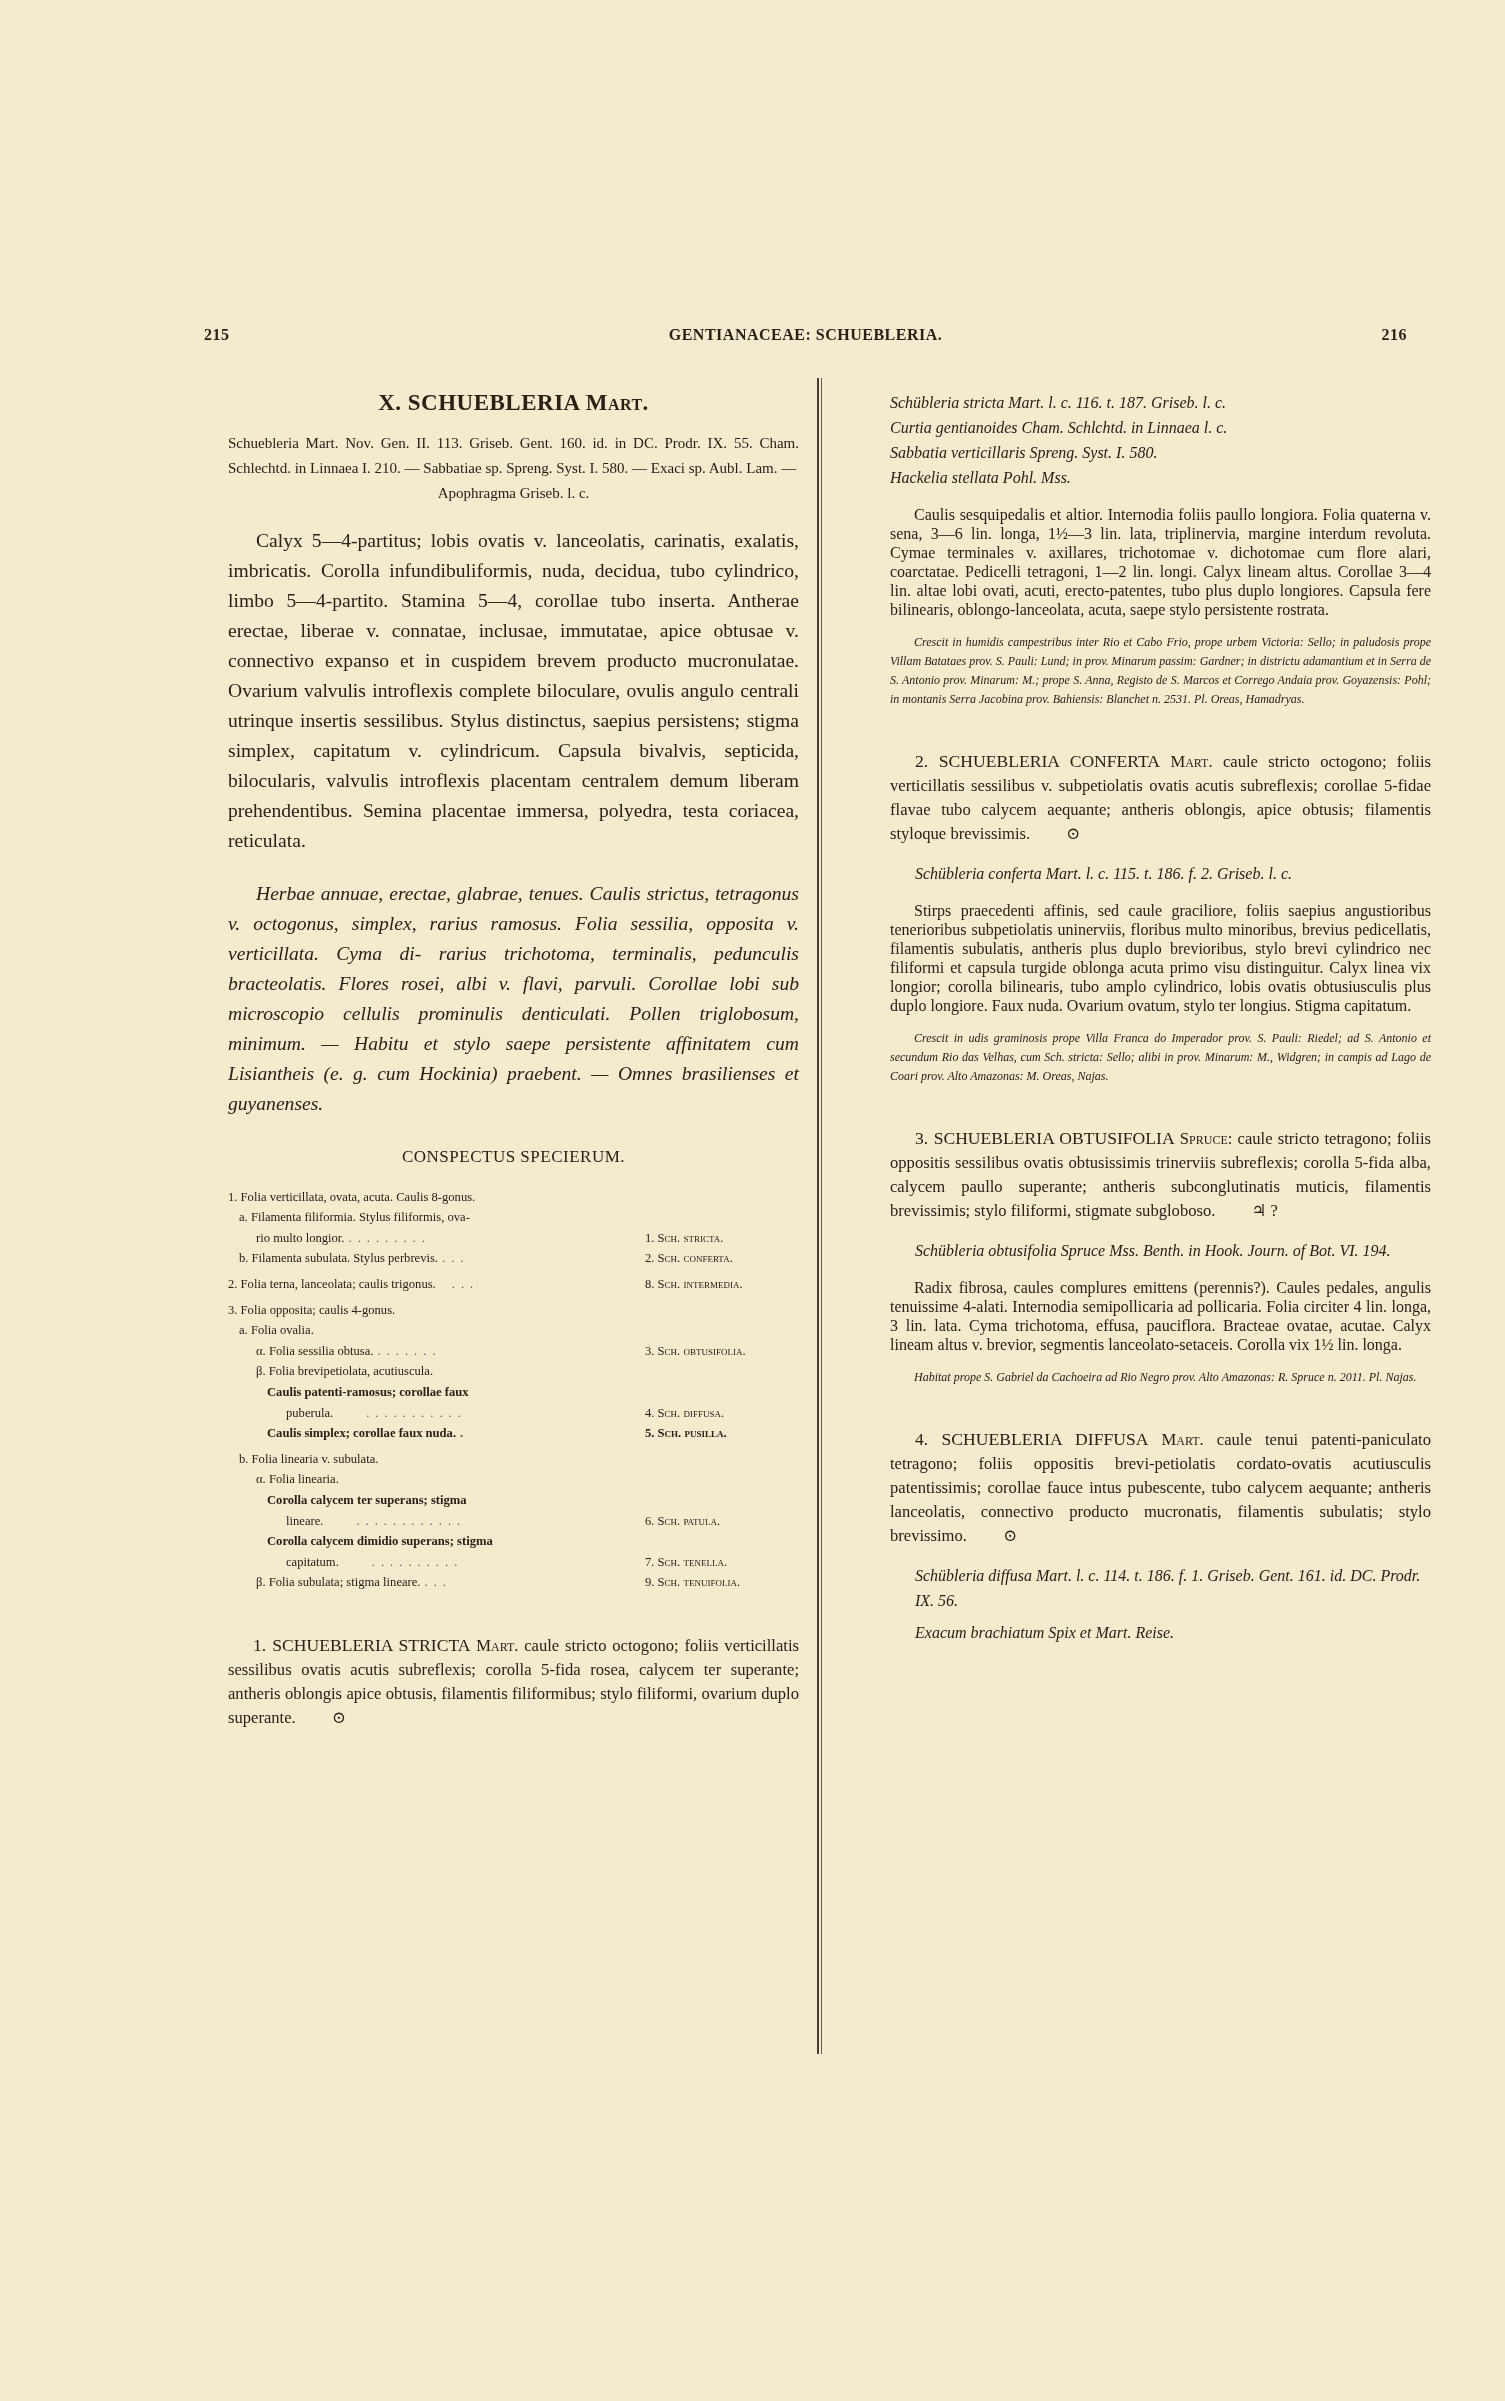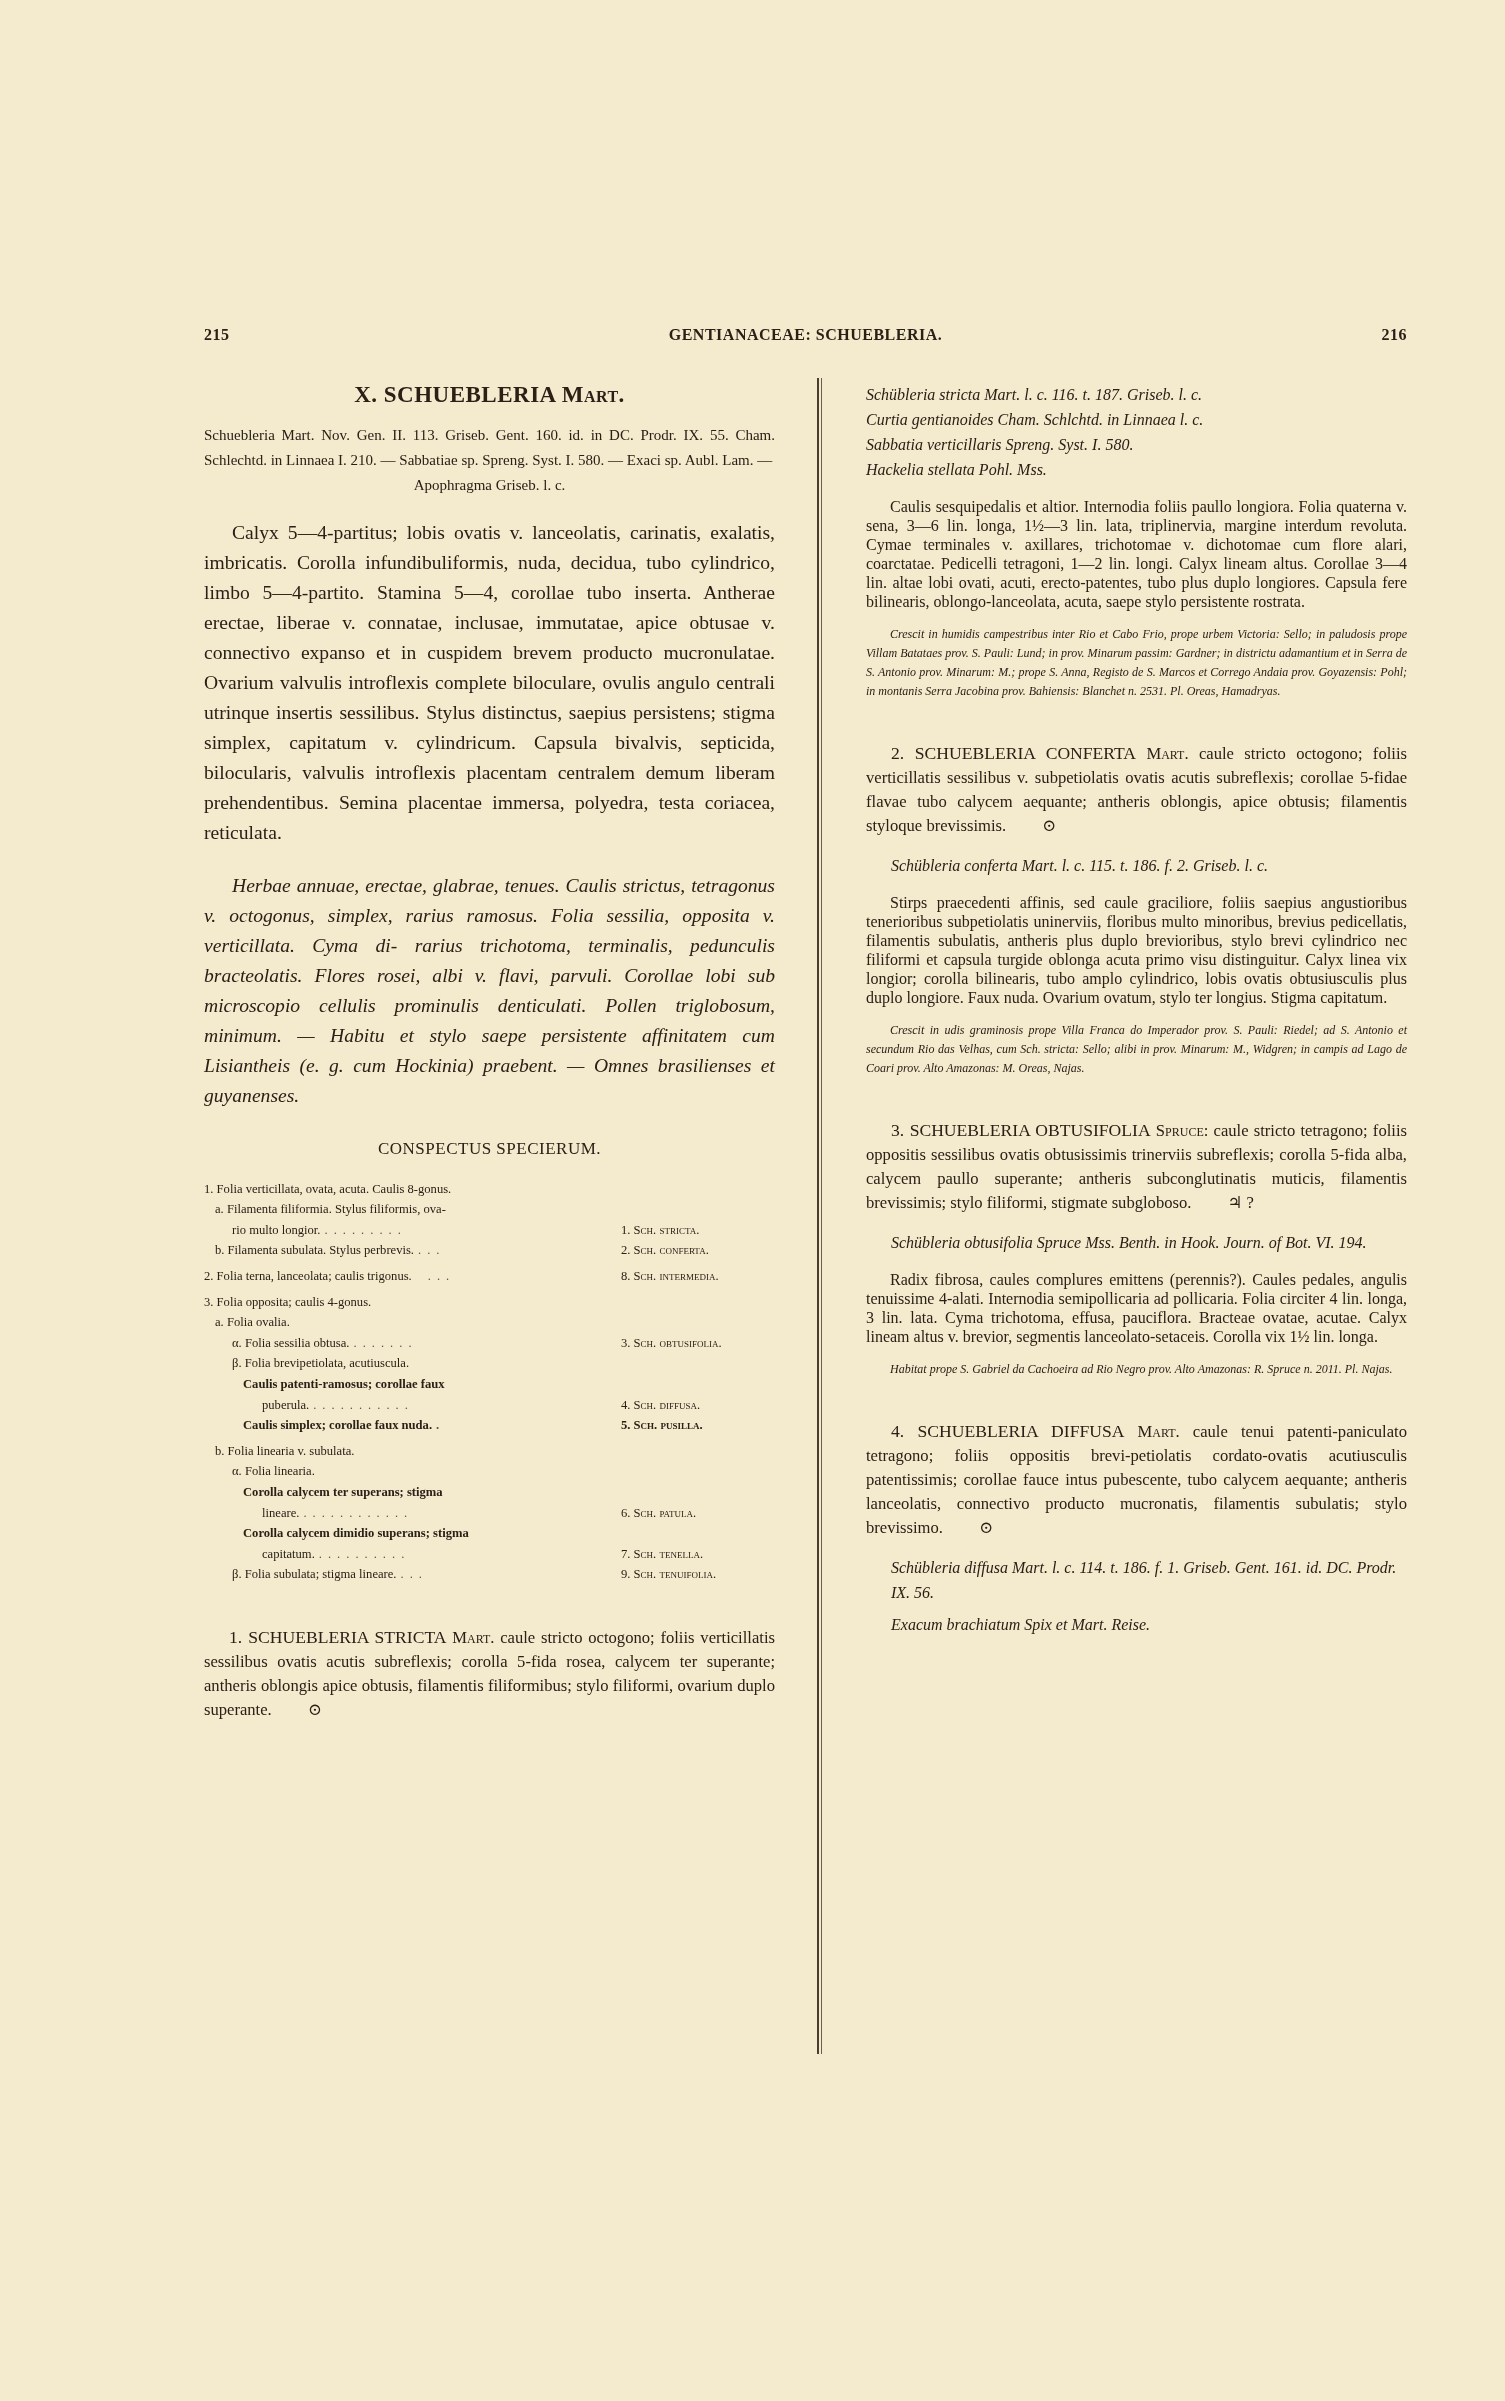--- a/index.html
+++ b/index.html
@@ -18,42 +18,42 @@
   .running-head .pn-left { position:absolute; left:0; top:0; }
   .running-head .pn-right { position:absolute; right:0; top:0; }
   .running-head .title {
     position:absolute; left:0; right:0; top:0; text-align:center;
   }
   .divider {
     position:absolute; left:817px; top:378px; width:5px; height:1676px;
     border-left:2px solid #4a3e30; border-right:1px solid #6b5e4c;
     box-sizing:border-box;
   }
-  .col { position:absolute; top:382px; }
+  .col { position:absolute; top:390px;margin-left:24px; }
   .col-left { left:204px; width:571px; }
   .col-right { left:866px; width:541px; }
 
   .genus-title { text-align:center; font-weight:bold; font-size:23px; margin:0 0 15px 0; letter-spacing:0.5px; }
   .p-small { font-size:15px; line-height:25px; text-align:justify; margin:0 0 15px 0; }
   .p-small.center { text-align:center; }
   .p-big { font-size:19.6px; line-height:30px; text-align:justify; margin:0 0 22.7px 0; text-indent:28px; }
   .p-big.italic { font-style:italic; }
   .conspectus-title { text-align:center; font-size:17px; margin:28px 0 20px 0; letter-spacing:0.5px; }
 
   .key { font-size:12.6px; line-height:20.6px; }
   .key-row { display:flex; align-items:flex-end; white-space:nowrap; }
   .key-row .txt { flex:0 0 auto; }
   .key-row .dots { flex:1 1 auto; overflow:hidden; color:#555; letter-spacing:6px; padding:0 4px; }
   .key-row .res { flex:0 0 auto; width:154px; }
   .key-row.gap { margin-top:5px;gap:12px; }
   .ind1 { padding-left:0; }
   .ind2 { padding-left:11px; }
   .ind3 { padding-left:28px; }
   .ind4 { padding-left:39px;font-weight:bold; }
-  .ind5 { padding-left:58px; }
+  .ind5 { padding-left:58px;gap:29px; }
 
   .species-head { font-size:16.6px; line-height:24px; text-align:justify; text-indent:25px; margin:40px 0 15px 0; }
   .species-head .name { font-size:17.6px; }
   .syn { font-size:16px; line-height:25px; font-style:italic; margin:0; padding-left:25px; }
   .syn.flush { padding-left:0; }
   .desc { font-size:16px; line-height:19px; text-align:justify; text-indent:24px; margin:15px 0 14px 0; }
   .loc { font-size:12px; line-height:19px; text-align:justify; font-style:italic; text-indent:24px; margin:0 0 10px 0; }
   .sym { display:inline-block; margin-left:7px; }
 </style>
 </head>

